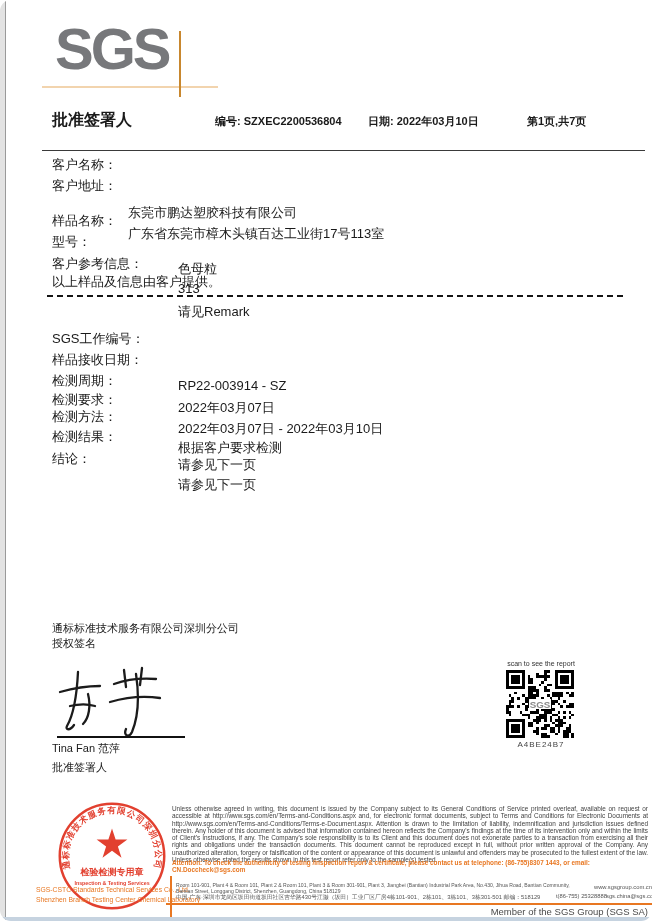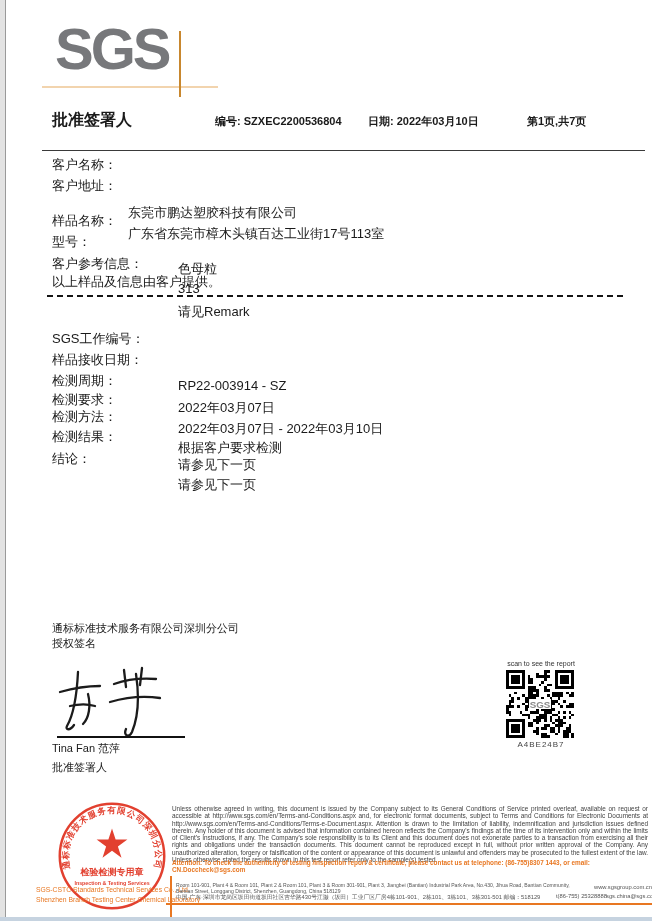--- a/index.html
+++ b/index.html
@@ -1,17 +1,17 @@
 <!DOCTYPE html>
 <html><head>
 <meta charset="utf-8">
 <style>
   html,body{margin:0;padding:0;background:#ffffff;}
   #page{position:relative;width:652px;height:921px;background:#ffffff;overflow:hidden;
-        font-family:"Liberation Sans", sans-serif;color:#1a1a1a;}
+        font-family:"Liberation Sans", sans-serif;color:#1a1a1a;border-radius:11px;}
   .abs{position:absolute;}
   .nw{white-space:nowrap;}
   
   #logo{left:55px;top:20px;font-size:58px;font-weight:bold;color:#77787B;letter-spacing:-3px;line-height:1;}
   #logo-baseline{left:42px;top:86px;width:176px;height:2px;background:#F2D4AE;}
   #logo-crossline{left:179px;top:31px;width:2px;height:66px;background:#C8872E;}
   #report-title{left:52px;top:110px;font-size:16px;font-weight:bold;}
   .hmeta{top:114px;font-size:11px;font-weight:bold;}
   #header-divider{left:42px;top:150px;width:603px;height:1px;background:#3a3a3a;}
   
@@ -363,15 +363,16 @@
   <div class="abs" id="footer-co2">Shenzhen Branch Testing Center Chemical Laboratory</div>
   <div class="abs" id="legal-text">Unless otherwise agreed in writing, this document is issued by the Company subject to its General Conditions of Service printed overleaf, available on request or accessible at http://www.sgs.com/en/Terms-and-Conditions.aspx and, for electronic format documents, subject to Terms and Conditions for Electronic Documents at http://www.sgs.com/en/Terms-and-Conditions/Terms-e-Document.aspx. Attention is drawn to the limitation of liability, indemnification and jurisdiction issues defined therein. Any holder of this document is advised that information contained hereon reflects the Company's findings at the time of its intervention only and within the limits of Client's instructions, if any. The Company's sole responsibility is to its Client and this document does not exonerate parties to a transaction from exercising all their rights and obligations under the transaction documents. This document cannot be reproduced except in full, without prior written approval of the Company. Any unauthorized alteration, forgery or falsification of the content or appearance of this document is unlawful and offenders may be prosecuted to the fullest extent of the law. Unless otherwise stated the results shown in this test report refer only to the sample(s) tested.</div>
   <div class="abs" id="attention-text">Attention: To check the authenticity of testing /inspection report &amp; certificate, please contact us at telephone: (86-755)8307 1443, or email: CN.Doccheck@sgs.com</div>
   <div class="abs" id="footer-vline"></div>
   <div class="abs" id="address-en">Room 101-901, Plant 4 &amp; Room 101, Plant 2 &amp; Room 101, Plant 3 &amp; Room 301-901, Plant 3, Jiangbei (Bantian) Industrial Park Area, No.430, Jihua Road, Bantian Community, Bantian Street, Longgang District, Shenzhen, Guangdong, China 518129</div>
   <div class="abs" id="website">www.sgsgroup.com.cn</div>
   <div class="abs" id="address-cn">中国·广东·深圳市龙岗区坂田街道坂田社区吉华路430号江灏（坂田）工业厂区厂房4栋101-901、2栋101、3栋101、3栋301-501  邮编：518129</div>
   <div class="abs" id="phone">t(86-755) 25328888</div>
   <div class="abs" id="email-cn">sgs.china@sgs.com</div>
   <div class="abs" id="footer-hline"></div>
+  <div class="abs" id="member-text">Member of the SGS Group (SGS SA)</div>
 
   <div class="abs" id="bottom-edge"></div>
 </div>
 
 </body></html>

